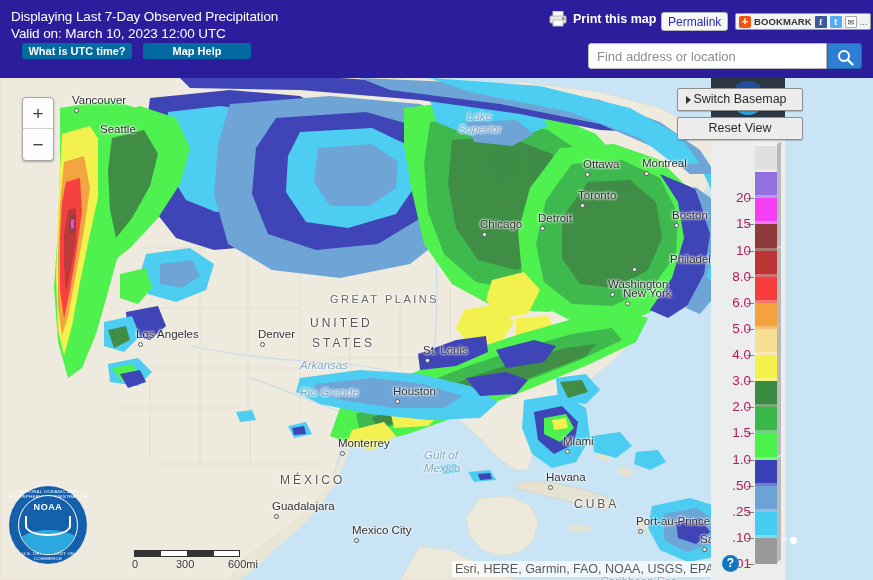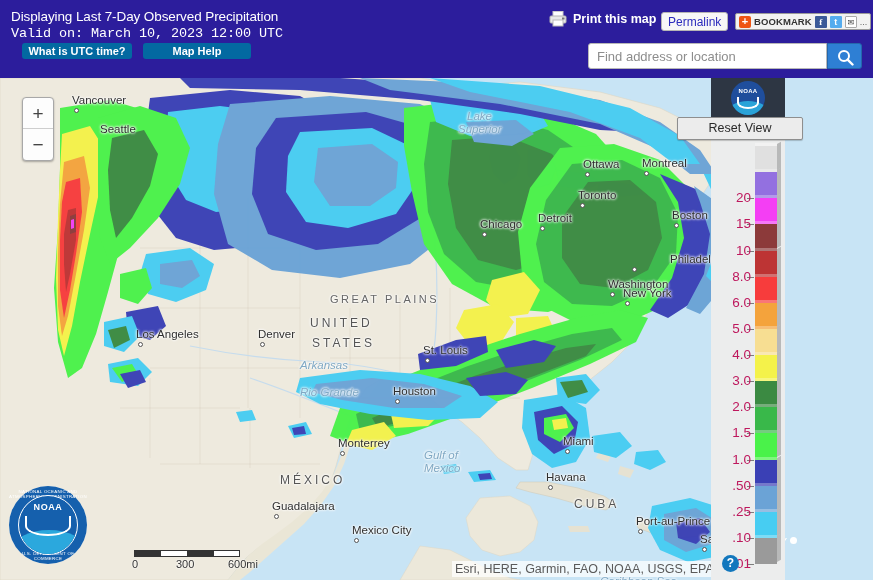--- a/index.html
+++ b/index.html
@@ -19,21 +19,20 @@
   }
   .hdr-title {
     position: absolute; left: 11px; top: 9px;
     color: #ffffff; font-size: 13.5px; letter-spacing: -0.1px;
     white-space: nowrap;
   }
   .hdr-valid {
     position: absolute; left: 11px; top: 26px;
     color: #ffffff; font-size: 13.5px; letter-spacing: -0.1px;
     white-space: nowrap;
-    font-family: Liberation Mono, monospace;
   }
   .pill {
     position: absolute; top: 43px; height: 16px;
     background: #0369a1; color: #ffffff;
     font-size: 11px; font-weight: bold;
     border-radius: 3px; text-align: center;
     line-height: 16px; cursor: pointer;
     white-space: nowrap;
   }
   .pill-utc { left: 22px; width: 110px; }
@@ -576,20 +575,24 @@
         <div class="mlabel big" style="left: 312px; top: 258px;">STATES</div>
         <div class="mlabel big" style="left: 280px; top: 395px;">MÉXICO</div>
         <div class="mlabel big" style="left: 574px; top: 419px;">CUBA</div>
       </div>
 
     <div class="zoomctl">
       <div>+</div>
       <div>−</div>
     </div>
 
+    <div class="basemap-btn">
+      <span class="tri"></span>
+      <span>Switch Basemap</span>
+    </div>
     <div class="reset-btn">Reset View</div>
 
     <div class="noaa-seal">
       <div class="seal-ring"></div>
       <div class="seal-ring-text-t">NATIONAL OCEANIC AND ATMOSPHERIC ADMINISTRATION</div>
       <div class="seal-ring-text-b">U.S. DEPARTMENT OF COMMERCE</div>
       <div class="seal-inner"></div>
       <div class="seal-noaa">NOAA</div>
       <div class="seal-bird"></div>
     </div>

